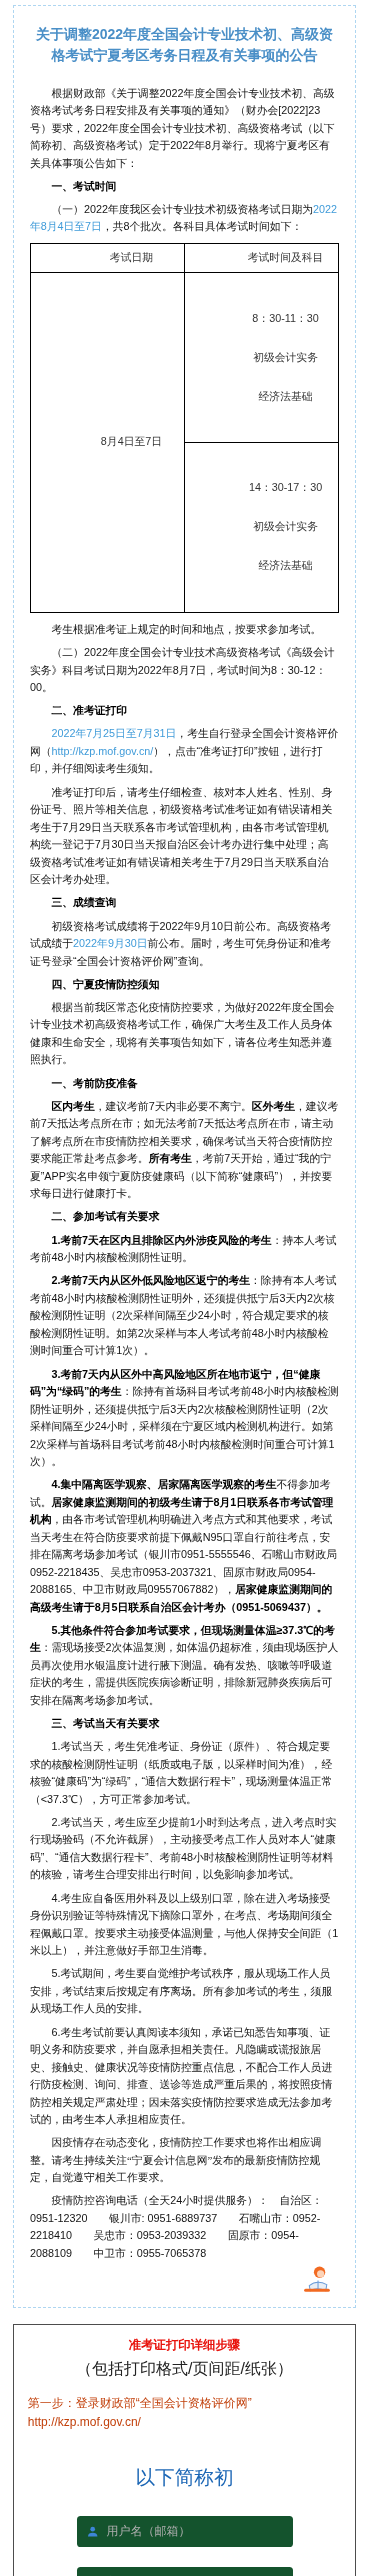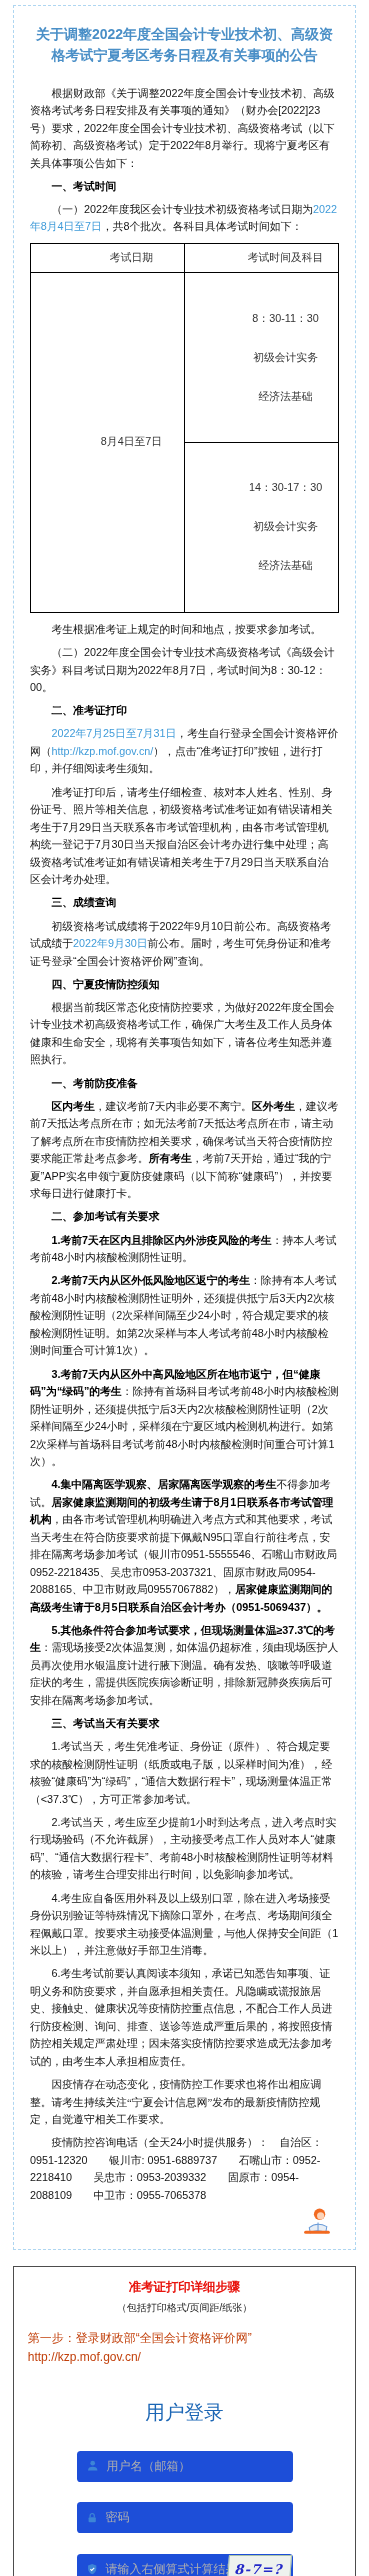--- a/index.html
+++ b/index.html
@@ -21,28 +21,28 @@
   table.exam th { height:29px; }
   td.date-cell { width:50%; font-size:11.3px; }
   .sess { padding:13.4px 0; }
   .sess div { margin:25px 0; }
 
   .girl-wrap { text-align:right; margin:-3.1px 5.2px 1px 0; }
 
   
   .steps-box { margin:15.5px 13.4px 0; border:1px solid #4d4d4d; padding:12.4px 11.3px 15.5px; }
   .red-title { color:#e8130c; font-size:12.4px; font-weight:700; text-align:center; }
-  .steps-sub { text-align:center; font-size:10px; color:#222; margin-top:5.2px; }
+  .steps-sub { text-align:center; font-size:16px; color:#222; margin-top:5.2px; }
   .step { font-size:12px; line-height:19.6px; margin:13.4px 2.1px 5.2px; }
   .step.gray { color:#c2410c; }
 
   
   .login-shot { padding:8.2px 0 13.4px; }
   .login-title { text-align:center; color:#1b66b5; font-size:19.6px; margin:17.5px 0 25px; }
-  .l-field { width:216px; height:31px; margin:0 auto 20.6px; background:#1d4ed8; border-radius:3.6px;
+  .l-field { width:216px; height:31px; margin:0 auto 20.6px; background:#14532d; border-radius:3.6px;
              display:flex; align-items:center; gap:7.2px; padding:0 9.3px; font-size:12px; color:#aeaeae; position:relative; }
   .cap-box { position:absolute; right:1.5px; top:1.5px; width:63px; height:28px; background:#eef2ee; border:0.5px solid #a9c3a9;
              display:flex; align-items:center; justify-content:center;
              font:italic 700 13.4px "DejaVu Serif", serif; color:#2329c8; letter-spacing:1px; transform:skewX(-4deg); }
   .login-btn { display:block; width:216px; height:31px; margin:9.3px auto 0; background:#f59a23; border:none;
                border-radius:3.1px; color:#fff; font-size:14px; font-family:inherit; }
 </style>
 </head>
 <body>
 
@@ -100,20 +100,21 @@
     <p><span class="b">1.考前7天在区内且排除区内外涉疫风险的考生</span><span>：持本人考试考前48小时内核酸检测阴性证明。</span></p>
     <p><span class="b">2.考前7天内从区外低风险地区返宁的考生</span><span>：除持有本人考试考前48小时内核酸检测阴性证明外，还须提供抵宁后3天内2次核酸检测阴性证明（2次采样间隔至少24小时，符合规定要求的核酸检测阴性证明。如第2次采样与本人考试考前48小时内核酸检测时间重合可计算1次）。</span></p>
     <p><span class="b">3.考前7天内从区外中高风险地区所在地市返宁，但“健康码”为“绿码”的考生</span><span>：除持有首场科目考试考前48小时内核酸检测阴性证明外，还须提供抵宁后3天内2次核酸检测阴性证明（2次采样间隔至少24小时，采样须在宁夏区域内检测机构进行。如第2次采样与首场科目考试考前48小时内核酸检测时间重合可计算1次）。</span></p>
     <p><span class="b">4.集中隔离医学观察、居家隔离医学观察的考生</span><span>不得参加考试。</span><span class="b">居家健康监测期间的初级考生请于8月1日联系各市考试管理机构</span><span>，由各市考试管理机构明确进入考点方式和其他要求，考试当天考生在符合防疫要求前提下佩戴N95口罩自行前往考点，安排在隔离考场参加考试（银川市0951-5555546、石嘴山市财政局0952-2218435、吴忠市0953-2037321、固原市财政局0954-2088165、中卫市财政局09557067882），</span><span class="b">居家健康监测期间的高级考生请于8月5日联系自治区会计考办（0951-5069437）。</span></p>
     <p><span class="b">5.其他条件符合参加考试要求，但现场测量体温≥37.3℃的考生</span><span>：需现场接受2次体温复测，如体温仍超标准，须由现场医护人员再次使用水银温度计进行腋下测温。确有发热、咳嗽等呼吸道症状的考生，需提供医院疾病诊断证明，排除新冠肺炎疾病后可安排在隔离考场参加考试。</span></p>
 
     <p class="h">三、考试当天有关要求</p>
     <p>1.考试当天，考生凭准考证、身份证（原件）、符合规定要求的核酸检测阴性证明（纸质或电子版，以采样时间为准），经核验“健康码”为“绿码”，“通信大数据行程卡”，现场测量体温正常（&lt;37.3℃），方可正常参加考试。</p>
     <p>2.考试当天，考生应至少提前1小时到达考点，进入考点时实行现场验码（不允许截屏），主动接受考点工作人员对本人“健康码”、“通信大数据行程卡”、考前48小时核酸检测阴性证明等材料的核验，请考生合理安排出行时间，以免影响参加考试。</p>
     <p>4.考生应自备医用外科及以上级别口罩，除在进入考场接受身份识别验证等特殊情况下摘除口罩外，在考点、考场期间须全程佩戴口罩。按要求主动接受体温测量，与他人保持安全间距（1米以上），并注意做好手部卫生消毒。</p>
+    <p>5.考试期间，考生要自觉维护考试秩序，服从现场工作人员安排，考试结束后按规定有序离场。所有参加考试的考生，须服从现场工作人员的安排。</p>
     <p>6.考生考试前要认真阅读本须知，承诺已知悉告知事项、证明义务和防疫要求，并自愿承担相关责任。凡隐瞒或谎报旅居史、接触史、健康状况等疫情防控重点信息，不配合工作人员进行防疫检测、询问、排查、送诊等造成严重后果的，将按照疫情防控相关规定严肃处理；因未落实疫情防控要求造成无法参加考试的，由考生本人承担相应责任。</p>
     <p class="kai">因疫情存在动态变化，疫情防控工作要求也将作出相应调整。请考生持续关注“宁夏会计信息网”发布的最新疫情防控规定，自觉遵守相关工作要求。</p>
     <p>疫情防控咨询电话（全天24小时提供服务）：　自治区：0951-12320　　银川市: 0951-6889737　　石嘴山市：0952-2218410　　吴忠市：0953-2039332　　固原市：0954-2088109　　中卫市：0955-7065378</p>
 
     <div class="girl-wrap">
       <svg width="34" height="29" viewBox="0 0 66 56">
         <circle cx="38" cy="14" r="11" fill="#f26a21"></circle>
         <circle cx="40" cy="17" r="7" fill="#fcd3b8"></circle>
         <path d="M18 40 Q33 28 52 38 L50 50 Q33 42 20 50 Z" fill="#e8eef5" stroke="#6a9bd8" stroke-width="2"></path>
         <path d="M35 30 L35 46" stroke="#6a9bd8" stroke-width="2"></path>
@@ -122,21 +123,21 @@
     </div>
   </section>
 
   <section class="steps-box">
     <div class="red-title">准考证打印详细步骤</div>
     <div class="steps-sub">（包括打印格式/页间距/纸张）</div>
 
     <p class="step gray"><span>第一步：登录财政部“全国会计资格评价网”</span><br><span>http://kzp.mof.gov.cn/</span></p>
 
     <div class="login-shot">
-      <div class="login-title">用户登录</div>
+      <div class="login-title">以下简称初</div>
       <div class="l-field">
         <svg width="13.4" height="13.4" viewBox="0 0 24 24" fill="#3d85d6">
             <circle cx="12" cy="7.5" r="4.2"></circle>
             <path d="M3.5 20.5c0-4.5 4-6.5 8.5-6.5s8.5 2 8.5 6.5z"></path>
           </svg>
         <span>用户名（邮箱）</span>
       </div>
       <div class="l-field">
         <svg width="12.4" height="12.4" viewBox="0 0 24 24">
             <rect x="5" y="10" width="14" height="10" rx="2" fill="#3d85d6"></rect>

